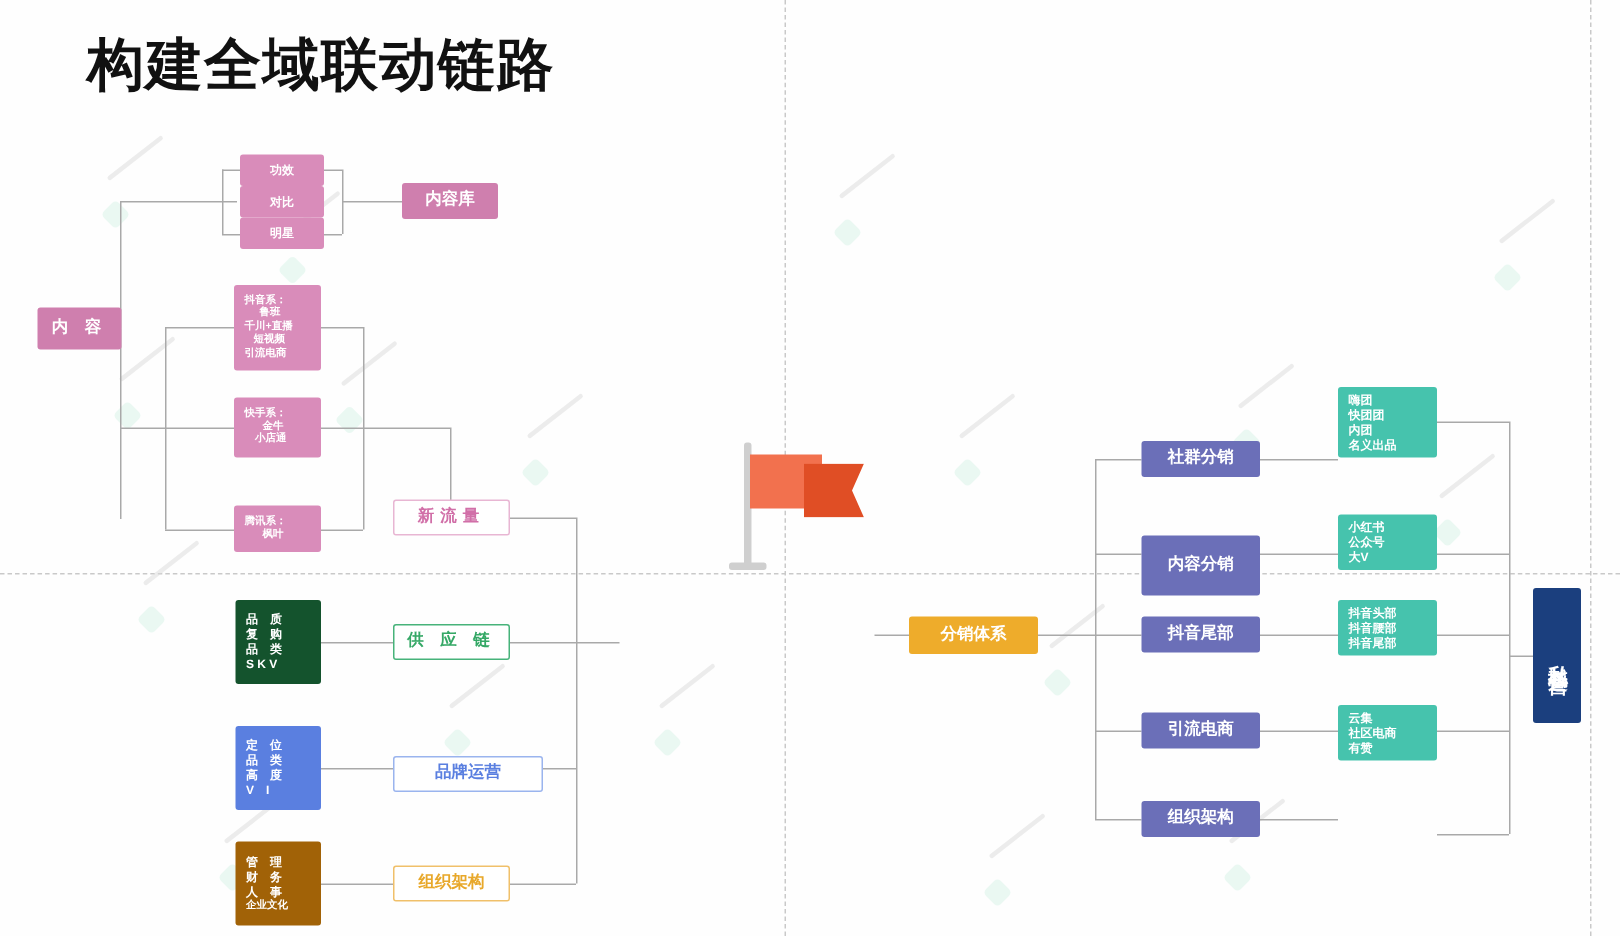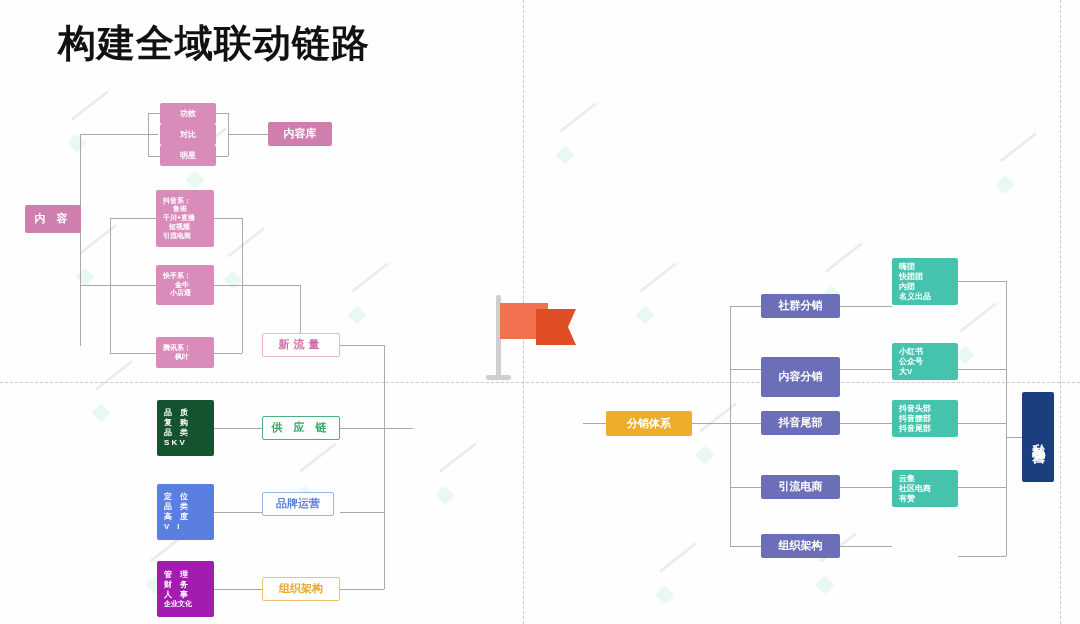--- a/index.html
+++ b/index.html
@@ -35,21 +35,21 @@
   
   .pink{background:#cf7fae;color:#ffffff;}
   .pink-soft{background:#d98cba;color:#ffffff;}
   .pink-outline{background:#ffffff;border:1.5px solid #e8b6d3;color:#d16fa8;}
 
   
   .green{background:#14532d;color:#ffffff;}
   .green-outline{background:#ffffff;border:1.5px solid #47b37a;color:#35a866;}
   .blue{background:#5a7fe0;color:#ffffff;}
   .blue-outline{background:#ffffff;border:1.5px solid #9ab4ee;color:#5a7fe0;}
-  .amber{background:#a21caf;color:#ffffff;}
+  .amber{background:#a16207;color:#ffffff;}
   .amber-outline{background:#ffffff;border:1.5px solid #f0c06a;color:#e8a82a;}
   .amber-solid{background:#eeac2b;color:#ffffff;}
 
   .purple{background:#6b6fb8;color:#ffffff;}
   .teal{background:#46c3ad;color:#ffffff;}
 
   .stack{display:flex;flex-direction:column;align-items:flex-start;
     justify-content:center;text-align:left;padding-left:7px;box-sizing:border-box;}
 
   .t-sm{font-size:8px;}
@@ -246,21 +246,21 @@
     <span>S K V</span>
   </div>
   <div class="node green-outline t-md spaced" style="left:262px;top:416px;width:78px;height:24px;">供 应 链</div>
 
   <div class="node blue stack t-sm" style="left:157px;top:484px;width:57px;height:56px;">
     <span>定　位</span>
     <span>品　类</span>
     <span>高　度</span>
     <span>V　I</span>
   </div>
-  <div class="node blue-outline t-md" style="left:262px;top:492px;width:72px;height:24px;">品牌运营</div>
+  <div class="node blue-outline t-md" style="left:262px;top:504px;width:100px;height:24px;">品牌运营</div>
 
   <div class="node amber stack t-sm" style="left:157px;top:561px;width:57px;height:56px;">
     <span>管　理</span>
     <span>财　务</span>
     <span>人　事</span>
     <span style="font-size:7px">企业文化</span>
   </div>
   <div class="node amber-outline t-md" style="left:262px;top:577px;width:78px;height:24px;">组织架构</div>
 
   <div id="flag">

